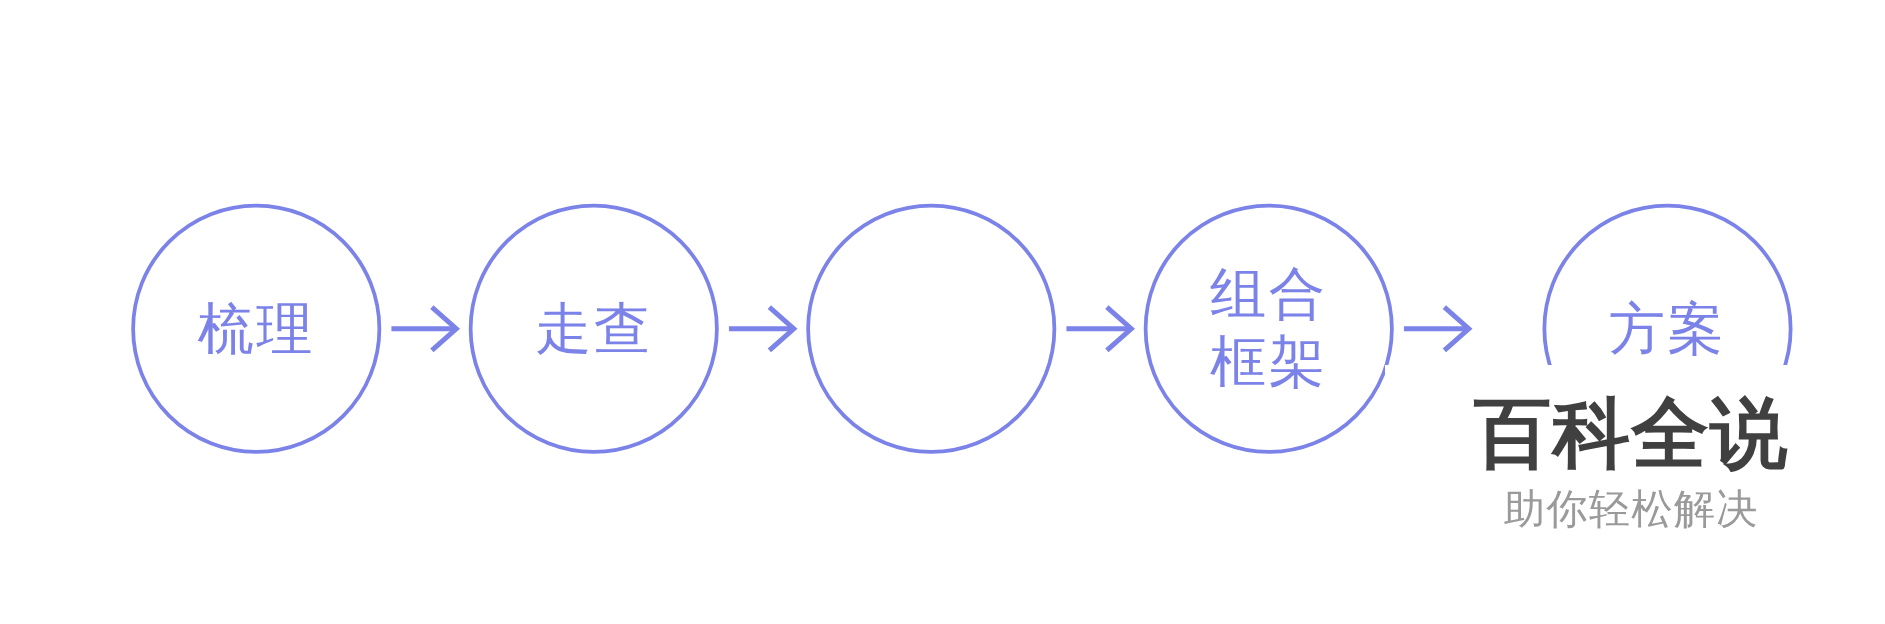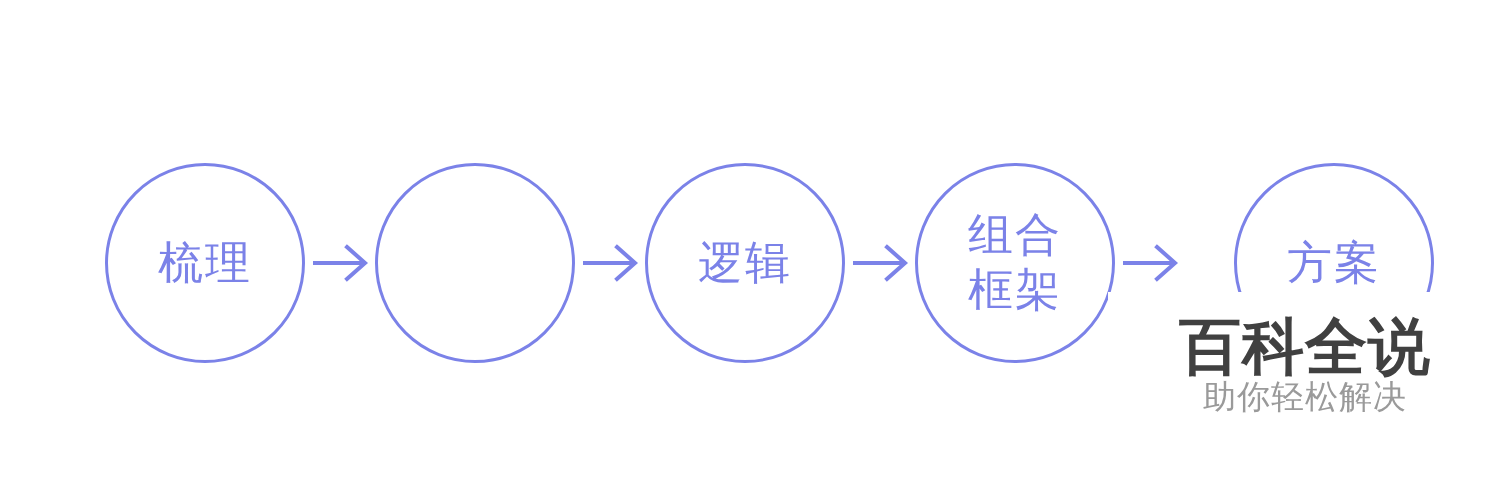--- a/index.html
+++ b/index.html
@@ -92,20 +92,21 @@
   #wm-title {
     color: #404040;
     font-family: "DejaVu Sans", "Liberation Sans", sans-serif;
     font-weight: bold;
     font-size: 62px;
     line-height: 1.05;
     letter-spacing: 1px;
     white-space: nowrap;
   }
   #wm-subtitle {
+    margin-top: 10px;
     color: #9A9A9A;
     font-family: "DejaVu Sans", "Liberation Sans", sans-serif;
     font-size: 33px;
     line-height: 1.1;
     letter-spacing: 1px;
     white-space: nowrap;
   }
 </style>
 </head>
 <body>
@@ -119,31 +120,31 @@
     </div>
 
     <div class="arrow a1">
       <svg width="58" height="40" viewBox="0 0 58 40" aria-hidden="true">
         <line x1="2" y1="20" x2="50" y2="20" stroke="#7B82E8" stroke-width="4" stroke-linecap="square"></line>
         <polyline points="34,4 52,20 34,36" fill="none" stroke="#7B82E8" stroke-width="4" stroke-linecap="square" stroke-linejoin="miter"></polyline>
       </svg>
     </div>
 
     <div class="node n2">
+      <div class="node-label">走查</div>
     </div>
 
     <div class="arrow a2">
       <svg width="58" height="40" viewBox="0 0 58 40" aria-hidden="true">
         <line x1="2" y1="20" x2="50" y2="20" stroke="#7B82E8" stroke-width="4" stroke-linecap="square"></line>
         <polyline points="34,4 52,20 34,36" fill="none" stroke="#7B82E8" stroke-width="4" stroke-linecap="square" stroke-linejoin="miter"></polyline>
       </svg>
     </div>
 
     <div class="node n3">
-      <div class="node-label">逻辑</div>
     </div>
 
     <div class="arrow a3">
       <svg width="58" height="40" viewBox="0 0 58 40" aria-hidden="true">
         <line x1="2" y1="20" x2="50" y2="20" stroke="#7B82E8" stroke-width="4" stroke-linecap="square"></line>
         <polyline points="34,4 52,20 34,36" fill="none" stroke="#7B82E8" stroke-width="4" stroke-linecap="square" stroke-linejoin="miter"></polyline>
       </svg>
     </div>
 
     <div class="node n4">

